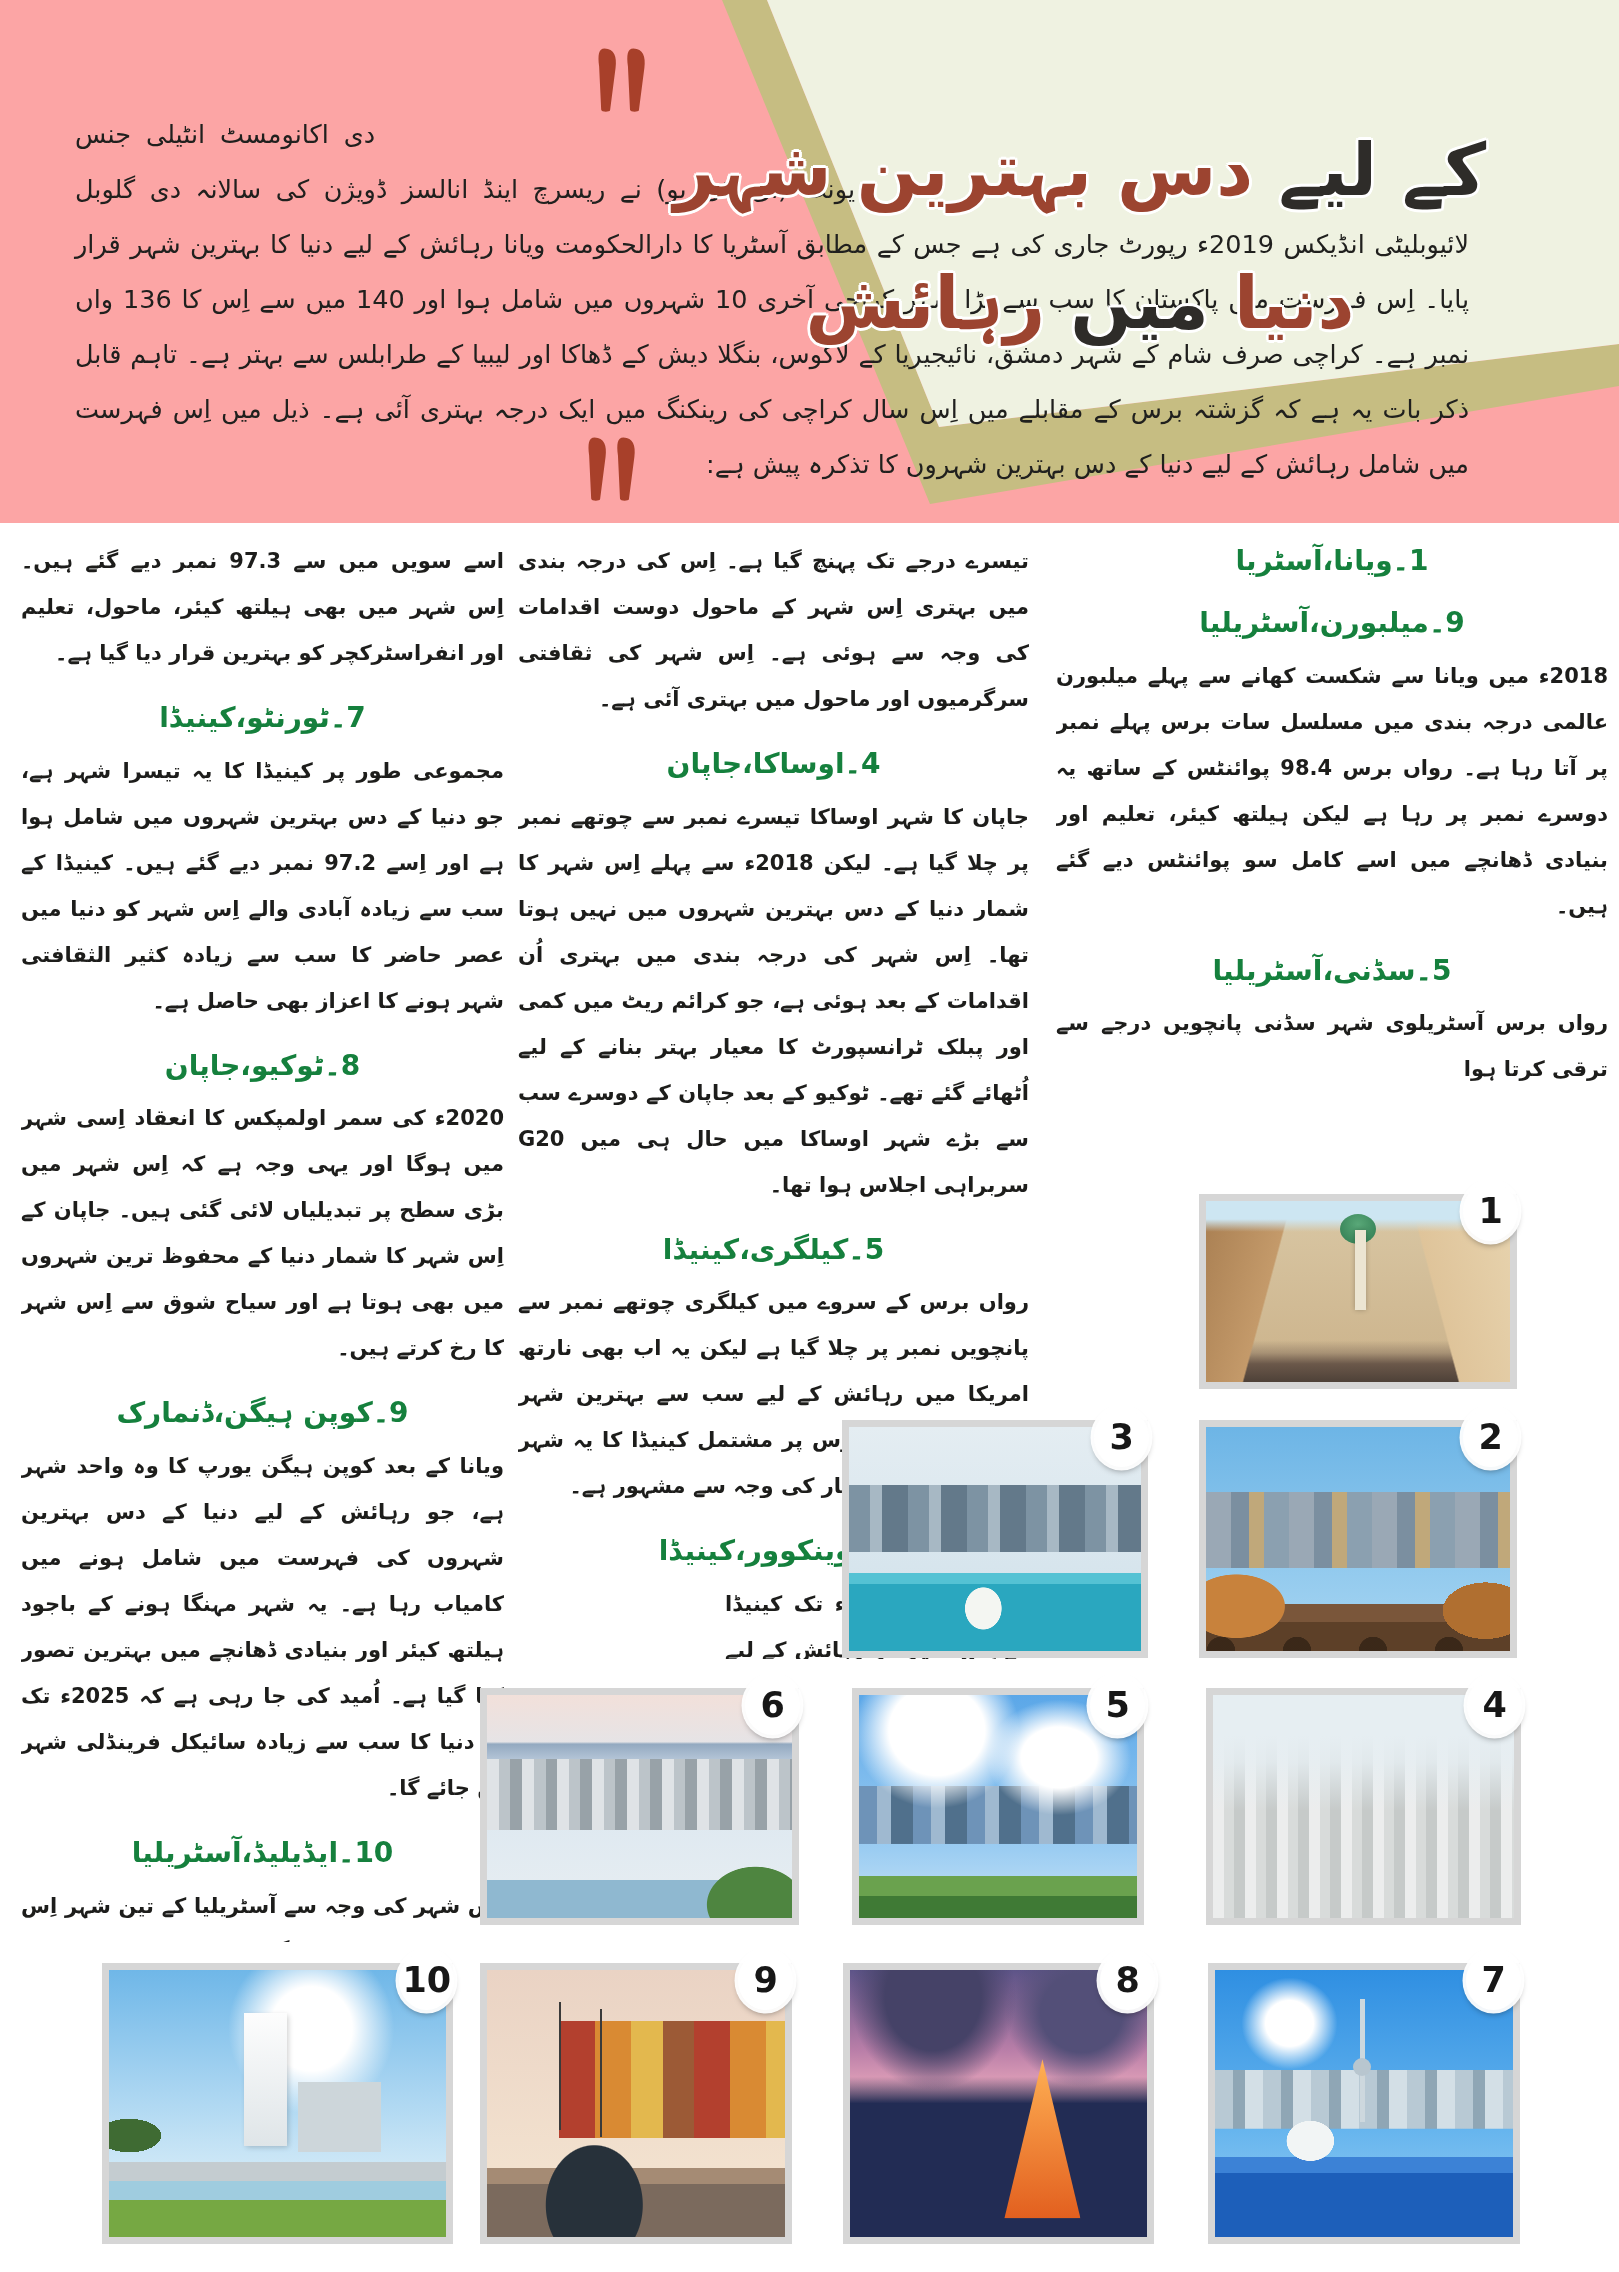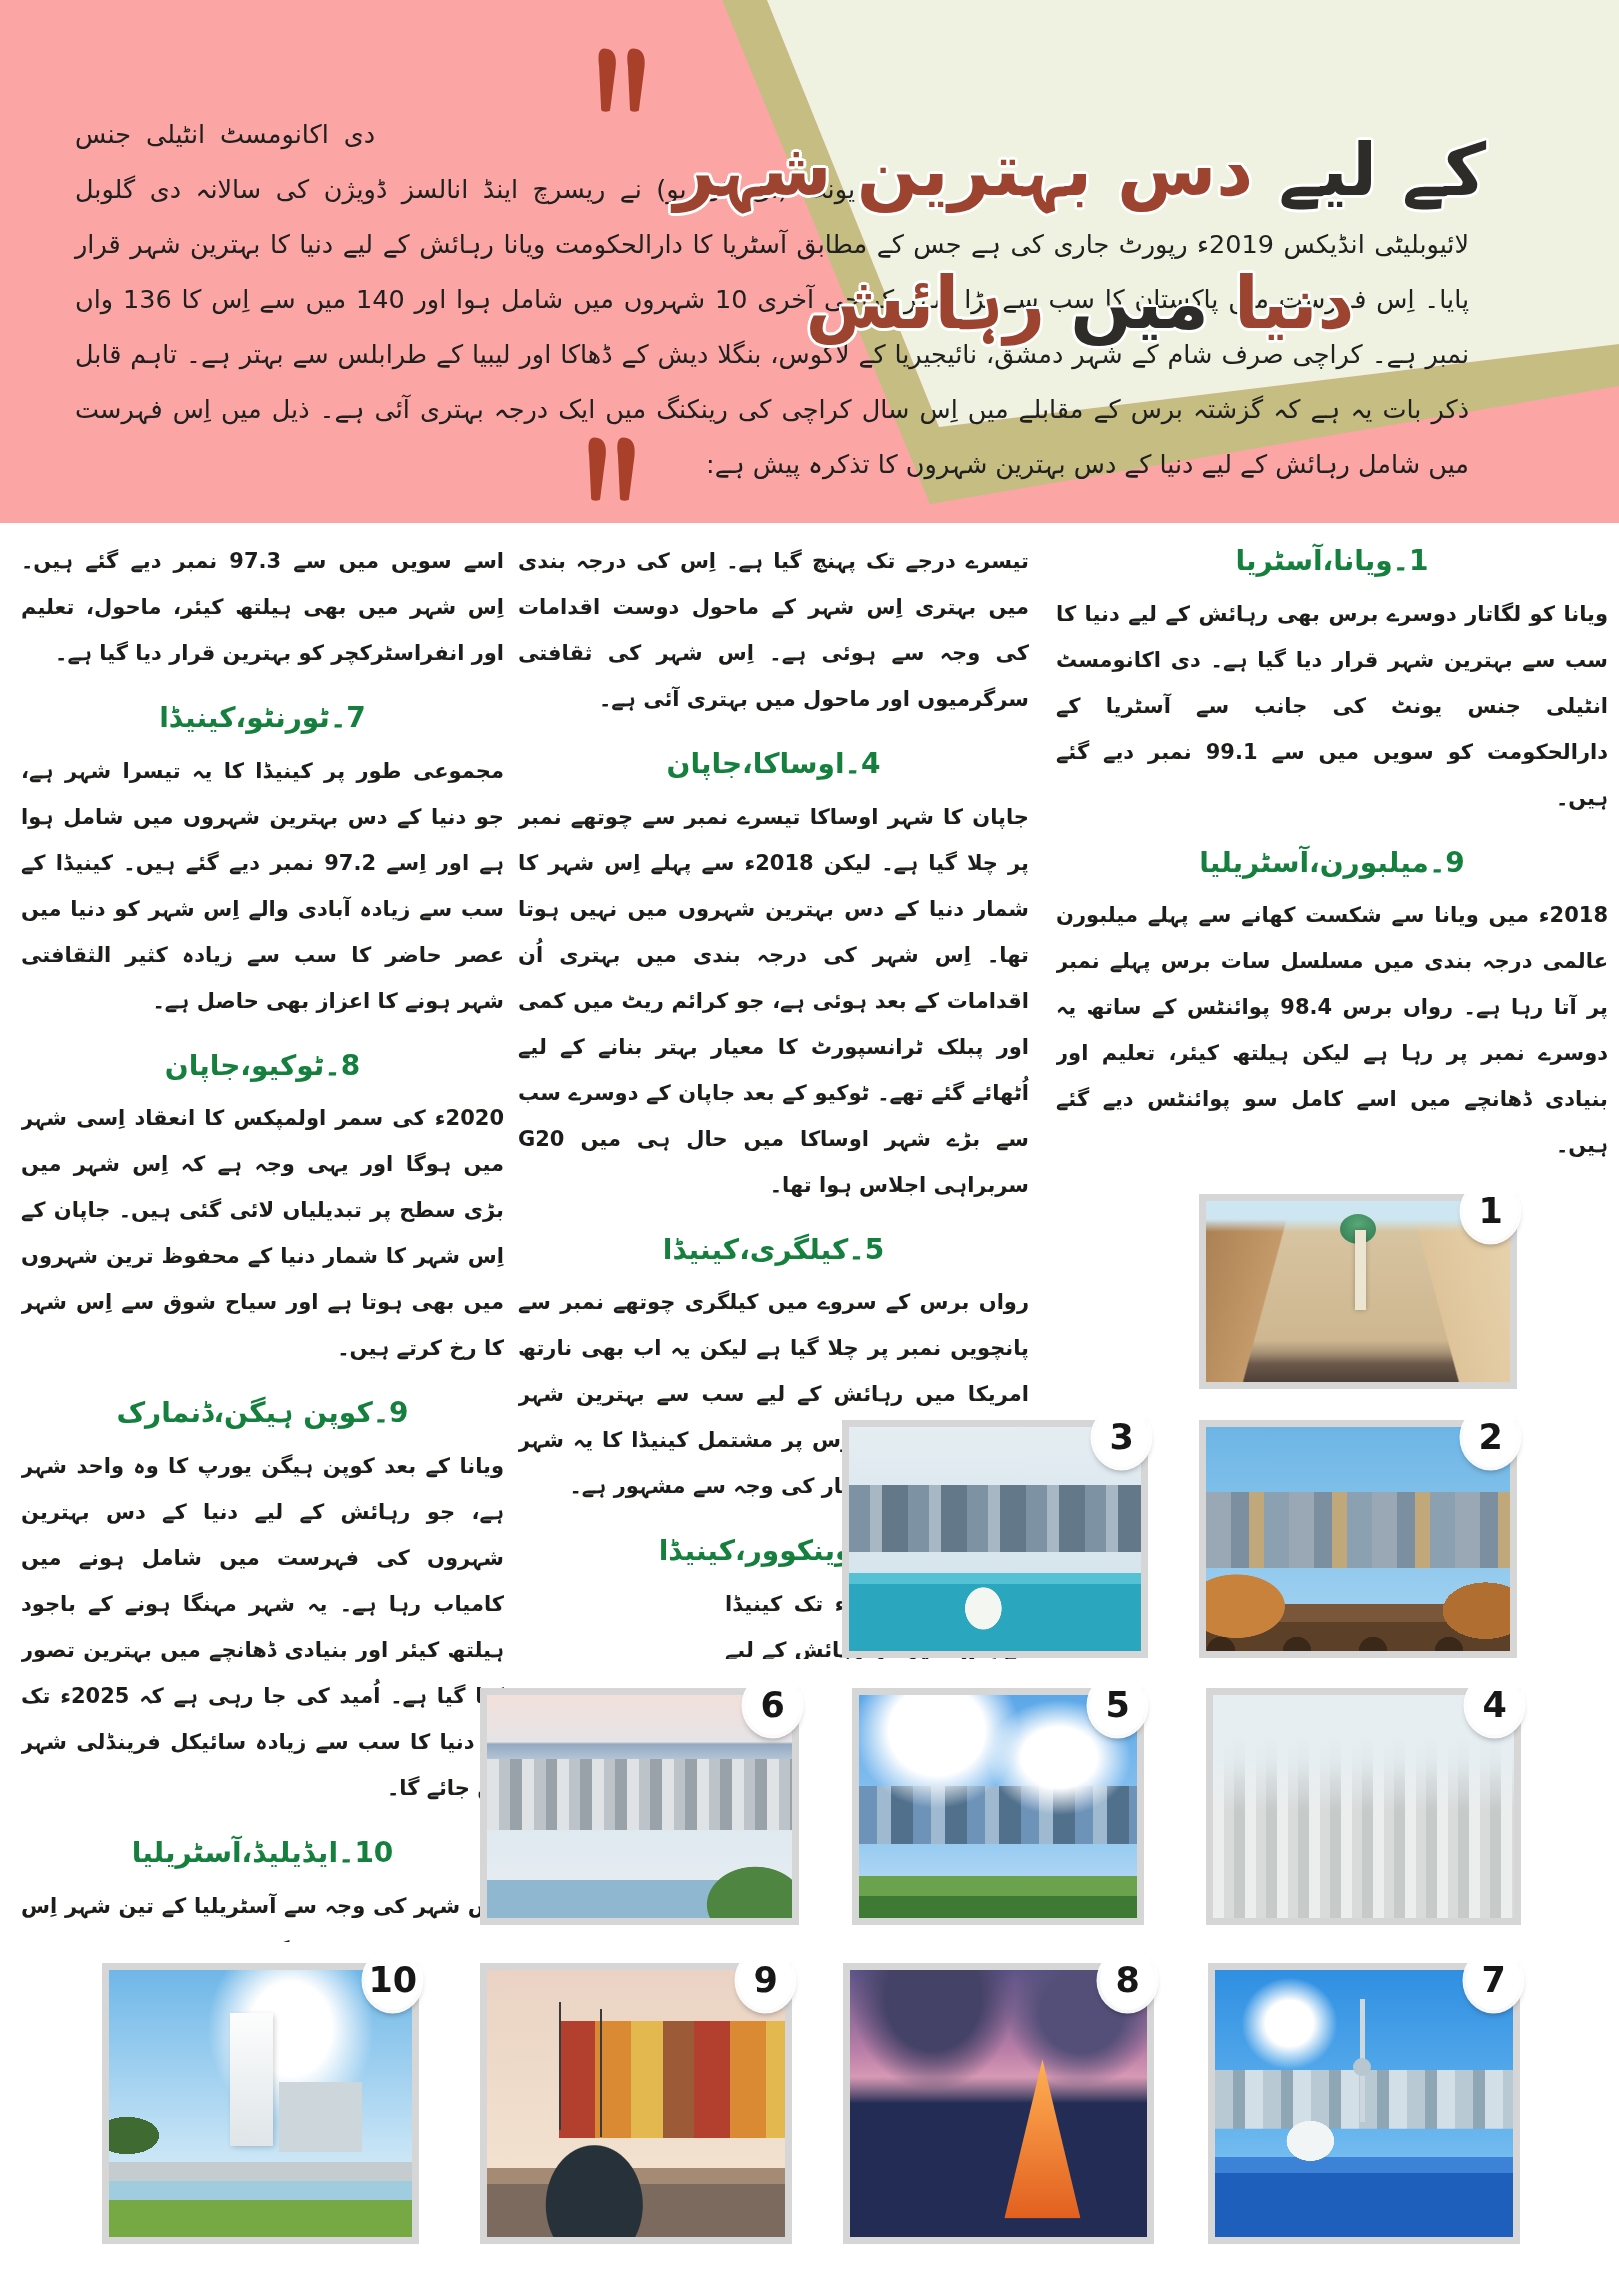--- a/index.html
+++ b/index.html
@@ -144,21 +144,20 @@
   </div>
 
   <div class="title">
     <div><span class="t-black">کے لیے </span><span class="t-brown">دس </span><span class="t-brown">بہترین شہر</span></div>
     <div><span class="t-brown">دنیا </span><span class="t-black">میں </span><span class="t-brown">رہائش</span></div>
   </div>
 </div>
 
 <div class="col col-right" dir="rtl">
   <h3>1۔ویانا،آسٹریا</h3>
-  <p>ویانا کو لگاتار دوسرے برس بھی رہائش کے لیے دنیا کا سب سے بہترین شہر قرار دیا گیا ہے۔ دی اکانومسٹ انٹیلی جنس یونٹ کی جانب سے آسٹریا کے دارالحکومت کو سویں میں سے 99.1 نمبر دیے گئے ہیں۔</p>
   <h3>9۔میلبورن،آسٹریلیا</h3>
   <p>2018ء میں ویانا سے شکست کھانے سے پہلے میلبورن عالمی درجہ بندی میں مسلسل سات برس پہلے نمبر پر آتا رہا ہے۔ رواں برس 98.4 پوائنٹس کے ساتھ یہ دوسرے نمبر پر رہا ہے لیکن ہیلتھ کیئر، تعلیم اور بنیادی ڈھانچے میں اسے کامل سو پوائنٹس دیے گئے ہیں۔</p>
   <h3>5۔سڈنی،آسٹریلیا</h3>
   <p>رواں برس آسٹریلوی شہر سڈنی پانچویں درجے سے ترقی کرتا ہوا</p>
 </div>
 
 <div class="col col-middle" dir="rtl">
   <p>تیسرے درجے تک پہنچ گیا ہے۔ اِس کی درجہ بندی میں بہتری اِس شہر کے ماحول دوست اقدامات کی وجہ سے ہوئی ہے۔ اِس شہر کی ثقافتی سرگرمیوں اور ماحول میں بہتری آئی ہے۔</p>
   <h3>4۔اوساکا،جاپان</h3>
   <p>جاپان کا شہر اوساکا تیسرے نمبر سے چوتھے نمبر پر چلا گیا ہے۔ لیکن 2018ء سے پہلے اِس شہر کا شمار دنیا کے دس بہترین شہروں میں نہیں ہوتا تھا۔ اِس شہر کی درجہ بندی میں بہتری اُن اقدامات کے بعد ہوئی ہے، جو کرائم ریٹ میں کمی اور پبلک ٹرانسپورٹ کا معیار بہتر بنانے کے لیے اُٹھائے گئے تھے۔ ٹوکیو کے بعد جاپان کے دوسرے سب سے بڑے شہر اوساکا میں حال ہی میں G20 سربراہی اجلاس ہوا تھا۔</p>
@@ -209,17 +208,17 @@
   <div class="badge">7</div>
 </div>
 <div class="photo" style="left:843px;top:1963px;width:311px;height:281px;">
   <div class="scene sc8"></div>
   <div class="badge">8</div>
 </div>
 <div class="photo" style="left:480px;top:1963px;width:312px;height:281px;">
   <div class="scene sc9"></div>
   <div class="badge">9</div>
 </div>
-<div class="photo" style="left:102px;top:1963px;width:317px;height:281px;">
+<div class="photo" style="left:102px;top:1963px;width:351px;height:281px;">
   <div class="scene sc10"></div>
   <div class="badge">10</div>
 </div>
 
 
 </body></html>

